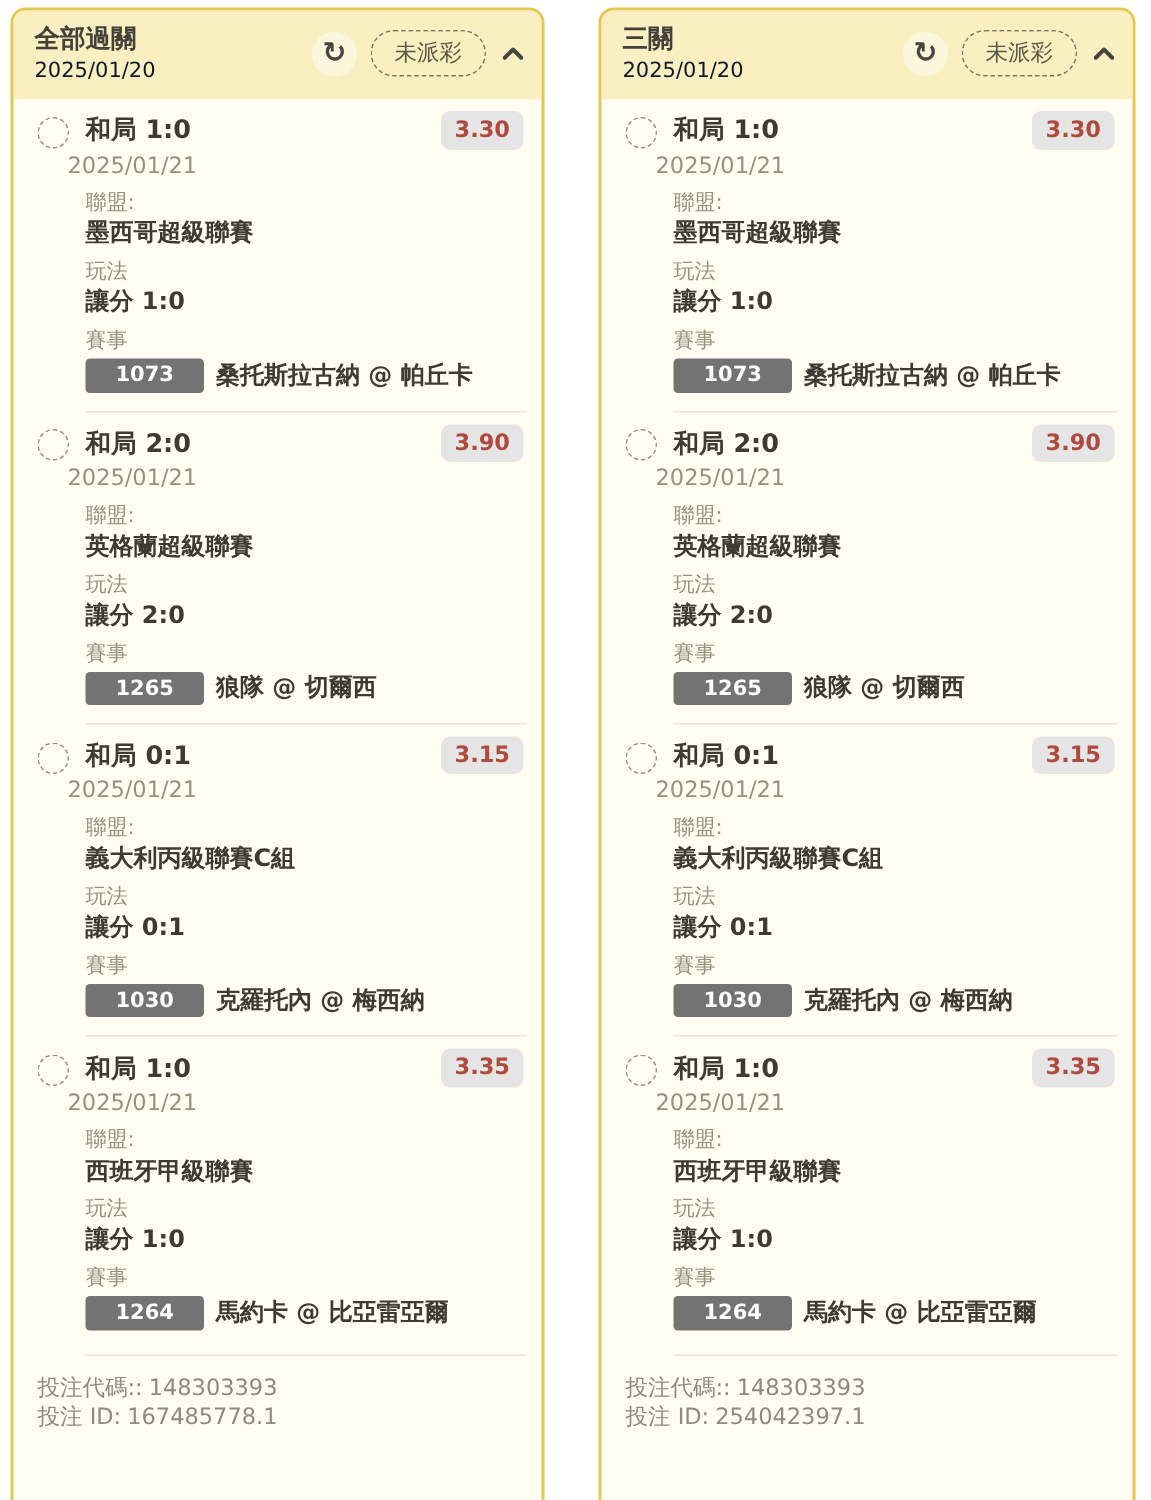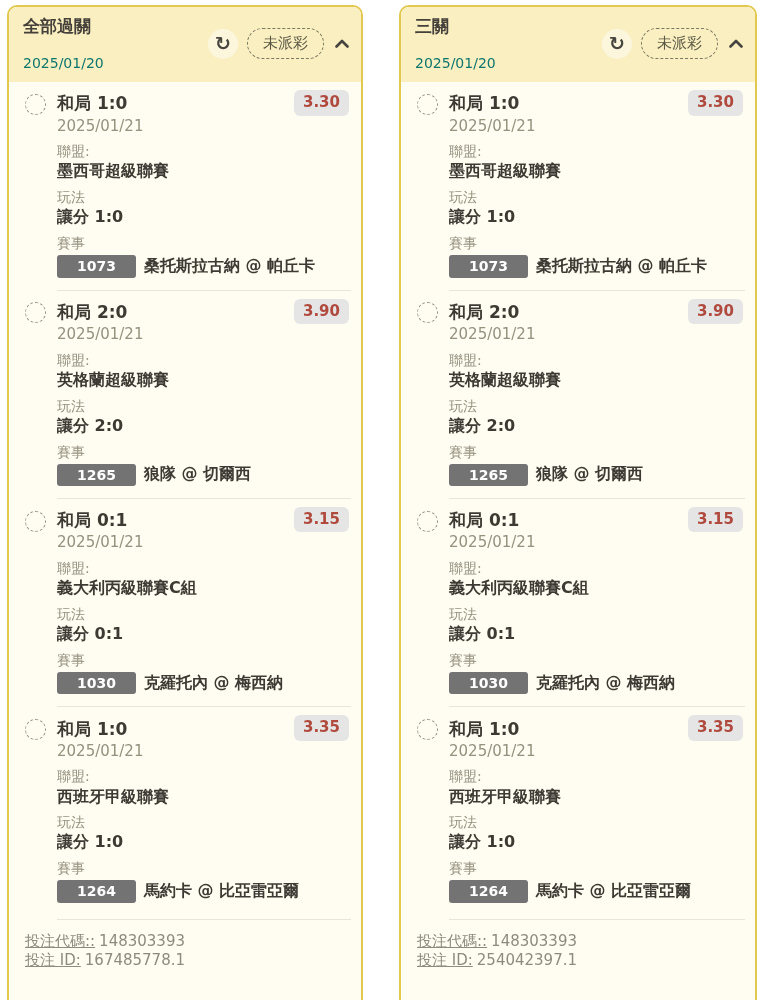--- a/index.html
+++ b/index.html
@@ -17,21 +17,21 @@
   .card-left  { width: 356px; }
   .card-right { width: 358px; }
 
   
   .card-header {
     background: #f9efc1; display: flex; align-items: center;
     padding: 8px 12px 10px 14px;
   }
   .header-text { flex: 1; min-width: 0; }
   .card-title { font-size: 17px; font-weight: bold; color: #45413a; }
-  .card-date  { font-size: 14px; color: #0f766e; margin-top: 17px; }
+  .card-date  { font-size: 14px; color: #0f172a; margin-top: 1px; }
   .refresh-btn {
     width: 30px; height: 30px; border-radius: 50%;
     background: rgba(255,255,255,0.45);
     display: flex; align-items: center; justify-content: center;
     font-size: 19px; font-weight: bold; color: #47463f;
     margin-right: 9px; cursor: pointer; flex-shrink: 0;
   }
   .status-pill {
     border: 1.5px dashed #7a7861; border-radius: 999px;
     padding: 5px 15px; font-size: 15px; color: #5a5844;
@@ -45,39 +45,39 @@
   .pending-circle {
     width: 21px; height: 21px; border: 1.5px dashed #93918a;
     border-radius: 50%; margin-top: 2px; flex-shrink: 0;
   }
   .bet-title { margin-left: 11px; font-size: 17px; font-weight: bold; color: #3d3a33; flex: 1; }
   .odds-badge {
     background: #e5e5e5; color: #b04a3e; font-weight: bold;
     font-size: 15px; padding: 3px 9px; border-radius: 6px;
     margin-top: -1px; flex-shrink: 0;
   }
-  .bet-date { margin-left: 32px; font-size: 15px; color: #94917e; margin-top: 1px; }
+  .bet-date { margin-left: 20px; font-size: 15px; color: #94917e; margin-top: 1px; }
   .bet-details { margin-left: 32px; }
   .detail-label { font-size: 14px; color: #94917e; margin-top: 6px; }
   .detail-value { font-size: 16px; font-weight: bold; color: #3d3a33; margin-top: 1px; }
   .event-row { display: flex; align-items: center; margin-top: 3px; }
   .event-badge {
     background: #737373; color: #ffffff; font-weight: bold;
     font-size: 14px; padding: 2px 20px; border-radius: 3px;
     margin-right: 8px; flex-shrink: 0;
   }
   .event-name { font-size: 16px; font-weight: bold; color: #3d3a33; }
 
   .divider { border-top: 1px solid #e8e5d8; margin: 0 10px 0 48px; }
 
   
   .footer-divider { border-top: 1px solid #e8e5d8; margin: 4px 10px 0 48px; }
   .card-footer { padding: 12px 12px 14px 16px; }
   .footer-line { font-size: 15px; color: #8d8b7d; }
-  .footer-line .lbl { margin-right: 4px; text-decoration: underline; }
+  .footer-line .lbl { margin-right: 4px; }
 </style>
 </head>
 <body>
 
 <div class="columns">
 
   <div class="card card-left">
     <div class="card-header">
       <div class="header-text">
         <div class="card-title">全部過關</div>

